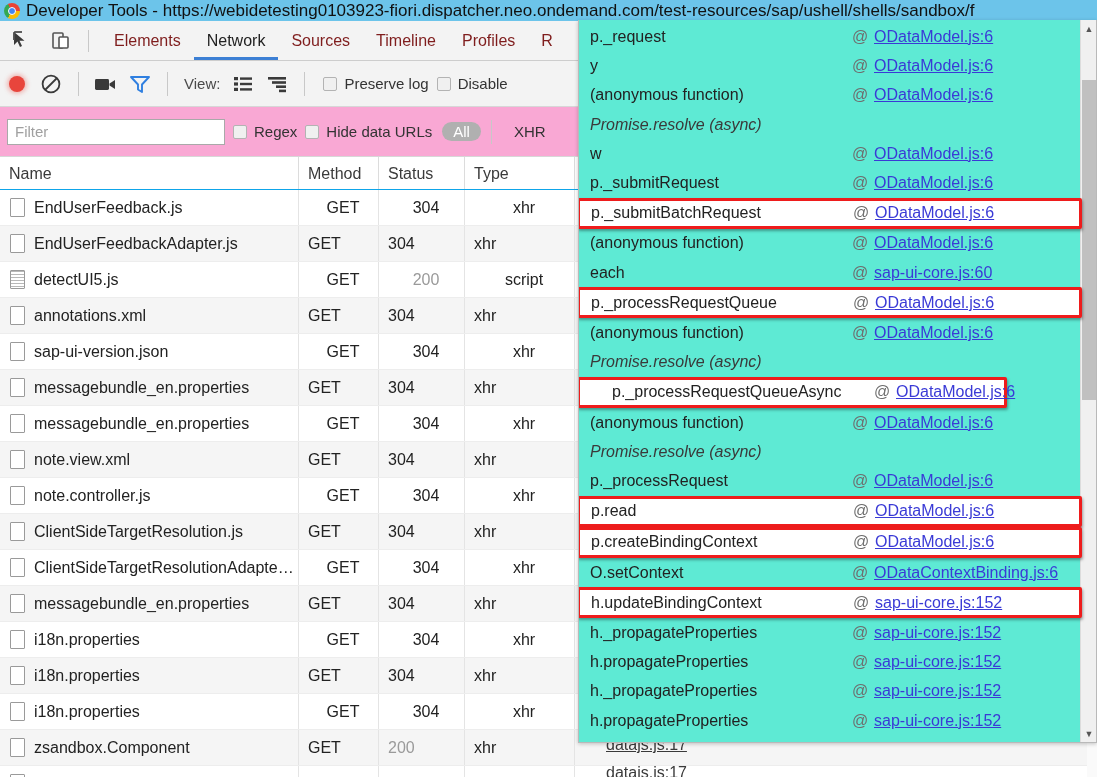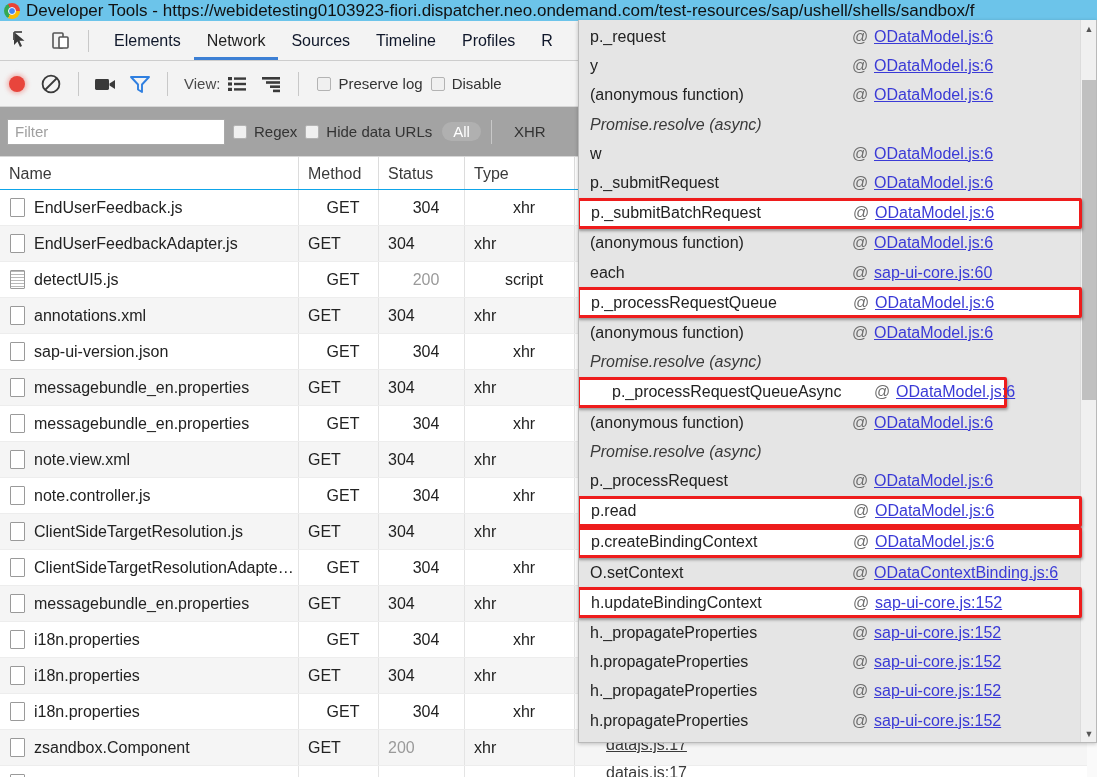--- a/index.html
+++ b/index.html
@@ -71,21 +71,21 @@
     flex: 0 0 auto;
   }
   .tb-sep {
     width: 1px; height: 22px;
     background: #c8c8c8;
     margin: 0 12px;
     flex: 0 0 auto;
   }
   .tab {
     font-size: 16px;
-    color: #0f172a;
+    color: #7f1d1d;
     padding: 0 13px;
     height: 39px;
     line-height: 39px;
     box-sizing: border-box;
     flex: 0 0 auto;
     white-space: nowrap;
   }
   .tab.active {
     color: #222;
     border-bottom: 3px solid #3c7fd4;
@@ -117,21 +117,21 @@
   }
   .ctrl-btn {
     width: 34px; height: 30px;
     display: flex; align-items: center; justify-content: center;
     flex: 0 0 auto;
   }
   .ctrl-label {
     font-size: 15px;
     color: #4a4a4a;
     margin-left: 6px;
-    margin-right: 0;
+    margin-right: 6px;
     flex: 0 0 auto;
     white-space: nowrap;
   }
   .chkbox {
     width: 14px; height: 14px;
     border: 1px solid #b3b3b3;
     background: #f0f0f0;
     border-radius: 2px;
     box-sizing: border-box;
     flex: 0 0 auto;
@@ -144,21 +144,21 @@
   }
   .chk-wrap span {
     font-size: 15px; color: #333; margin-left: 7px;
   }
 
   
   .filterbar {
     position: absolute;
     left: 0; top: 107px;
     width: 1097px; height: 50px;
-    background: #a3a3a3;
+    background: #f9a8d4;
     border-bottom: 1px solid #d7d7d7;
     display: flex;
     align-items: center;
     box-sizing: border-box;
     overflow: hidden;
   }
   .filter-input {
     width: 218px; height: 26px;
     margin-left: 7px;
     border: 1px solid #a9a9a9;
@@ -260,21 +260,21 @@
     background:
       repeating-linear-gradient(to bottom, #b8b8b8 0px, #b8b8b8 1px, #fff 1px, #fff 3px);
   }
   .status-200 { color: #9a9a9a !important; }
 
   
   .popup {
     position: absolute;
     left: 578px; top: 20px;
     width: 519px; height: 723px;
-    background: #e5e5e5;
+    background: #5eead4;
     border: 1px solid #b9b9b9;
     border-top: none;
     box-sizing: border-box;
     overflow: hidden;
     box-shadow: 0 1px 4px rgba(0,0,0,0.22);
   }
   .stack-list {
     position: absolute;
     left: 0; top: 0;
     width: 503px;

